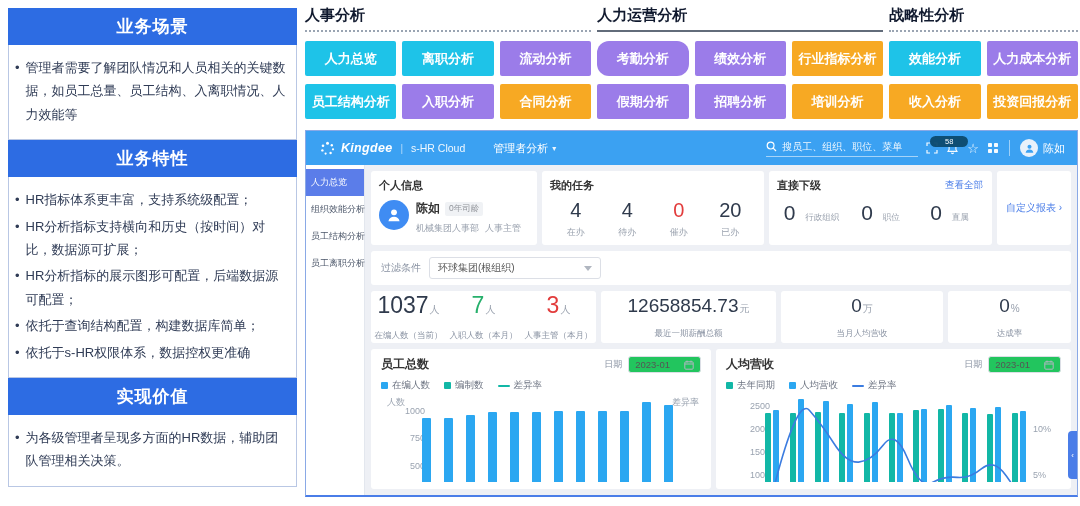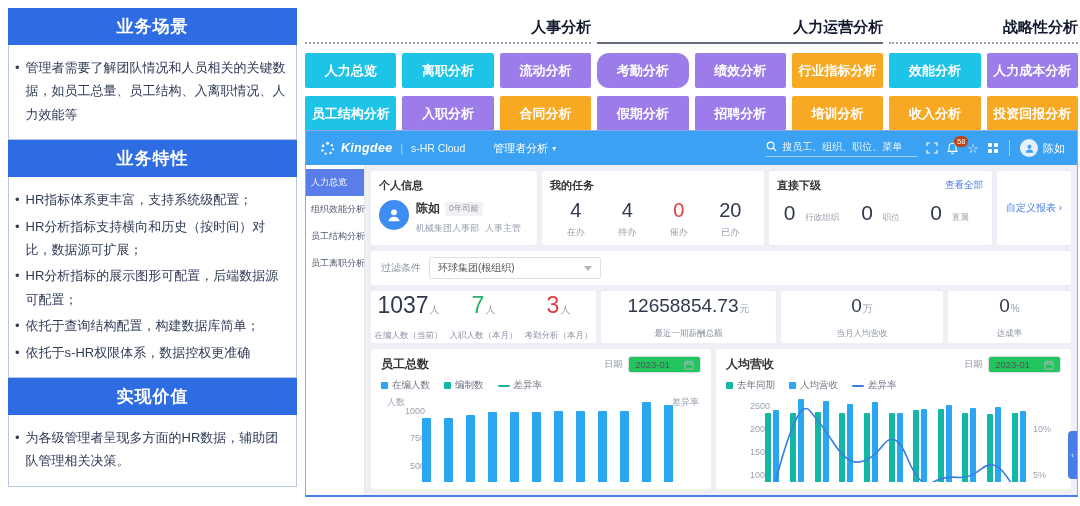--- a/index.html
+++ b/index.html
@@ -11,21 +11,21 @@
   .left-panel { position:absolute; left:8px; top:8px; width:289px; }
   .sec-header { background:#2d6ce3; color:#fff; font-size:17px; font-weight:bold;
                 text-align:center; padding:7px 0; letter-spacing:1px; }
   .sec-body { border:1px solid #b9c7e4; border-top:none; background:#fff; padding:8px 8px 10px 6px; }
   .bullet { display:flex; gap:6px; font-size:13px; color:#2f3b55; line-height:1.8; margin:3px 0; }
   .bullet .dot { flex:0 0 auto; }
 
   
   .matrix { position:absolute; left:305px; top:6px; width:773px; }
   .matrix-headers { display:grid; grid-template-columns:repeat(8,1fr); column-gap:6px; margin-bottom:9px; }
-  .mh { font-size:15px; font-weight:bold; color:#10192e; text-align:right; padding-bottom:5px;margin-top:12px; }
+  .mh { font-size:15px; font-weight:bold; color:#10192e; text-align:left; padding-bottom:5px; }
   .u-dotted { border-bottom:2px dotted #9aa4b2; }
   .u-solid  { border-bottom:2px solid #626c7a; }
   .matrix-grid { display:grid; grid-template-columns:repeat(8,1fr); gap:8px 6px; }
   .abtn { height:35px; display:flex; align-items:center; justify-content:center;
           color:#fff; font-size:13px; font-weight:bold; border-radius:2px; cursor:pointer; white-space:nowrap; }
 
   
   .dash { position:absolute; left:305px; top:130px; width:773px; height:367px;
           border:1px solid #8aa9e6; border-bottom:2px solid #4a7de8; background:#eef0f5;
           display:flex; flex-direction:column; overflow:hidden; }
@@ -34,22 +34,22 @@
   .brand { font-style:italic; font-size:12.5px; letter-spacing:.3px; }
   .lsep { color:rgba(255,255,255,.6); font-size:10px; margin:0 2px; }
   .prod { font-size:10.5px; color:rgba(255,255,255,.92); }
   .nav-item { margin-left:20px; font-size:11px; display:flex; align-items:center; gap:4px; cursor:pointer; }
   .dcaret { font-size:8px; opacity:.9; }
   .spacer { flex:1; }
   .search { display:flex; align-items:center; gap:5px; font-size:10px; color:rgba(255,255,255,.92);
             border-bottom:1px solid rgba(255,255,255,.55); padding-bottom:2px; width:152px; cursor:text; }
   .hicon { display:flex; align-items:center; opacity:.95; cursor:pointer; position:relative; }
   .star { font-size:13px; line-height:1; }
-  .badge { position:absolute; top:-6px; right:-9px; background:#c2410c; color:#fff; font-style:normal;
-           font-size:7.5px; line-height:1; padding:2px 3px; border-radius:7px; }
+  .badge { position:absolute; top:-6px; right:-9px; background:#0c4a6e; color:#fff; font-style:normal;
+           font-size:7.5px; line-height:1; padding:2px 15px; border-radius:7px; }
   .vdiv { width:1px; height:16px; background:rgba(255,255,255,.5); margin:0 2px; }
   .userchip { display:flex; align-items:center; gap:5px; font-size:11px; cursor:pointer; }
   .avatar-sm { width:18px; height:18px; border-radius:50%; background:#e8f1fb; display:flex;
                align-items:center; justify-content:center; }
 
   .dash-body { flex:1; display:flex; min-height:0; }
   .dash-side { width:59px; background:#fff; border-right:1px solid #e3e7ee; padding-top:4px; flex:0 0 auto; }
   .side-item { font-size:9px; color:#4a5568; padding:7px 2px 7px 5px; cursor:pointer; white-space:nowrap; }
   .side-item.sel { background:#5b7de9; color:#fff; }
   .dash-main { flex:1; padding:6px; display:flex; flex-direction:column; gap:6px; min-width:0; }
@@ -354,21 +354,21 @@
               <div class="stat">
                 <div><span class="stat-val">1037</span><span class="stat-unit">人</span></div>
                 <div class="stat-label">在编人数（当前）</div>
               </div>
               <div class="stat">
                 <div><span class="stat-val green">7</span><span class="stat-unit">人</span></div>
                 <div class="stat-label">入职人数（本月）</div>
               </div>
               <div class="stat">
                 <div><span class="stat-val red">3</span><span class="stat-unit">人</span></div>
-                <div class="stat-label">考勤分析（本月）</div>
+                <div class="stat-label">人事主管（本月）</div>
               </div>
             </section>
         <section class="card stat-single" style="width: 175px;">
               <div><span class="stat-val">12658854.73</span><span class="stat-unit">元</span></div>
               <div class="stat-label">最近一期薪酬总额</div>
             </section>
             <section class="card stat-single" style="width: 162px;">
               <div><span class="stat-val">0</span><span class="stat-unit">万</span></div>
               <div class="stat-label">当月人均营收</div>
             </section>

